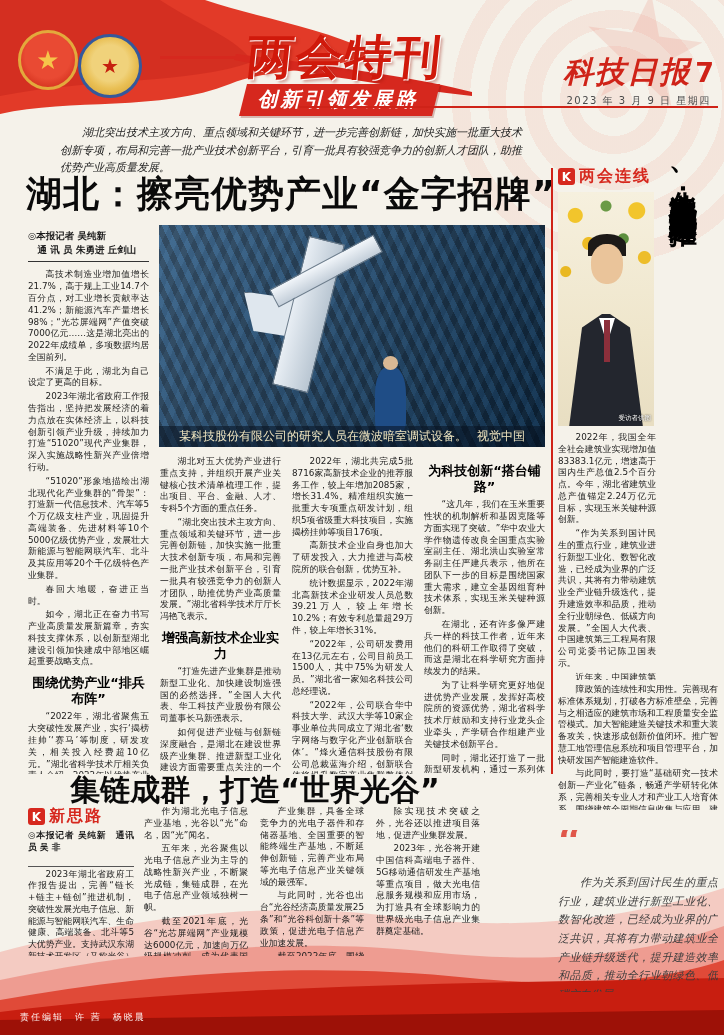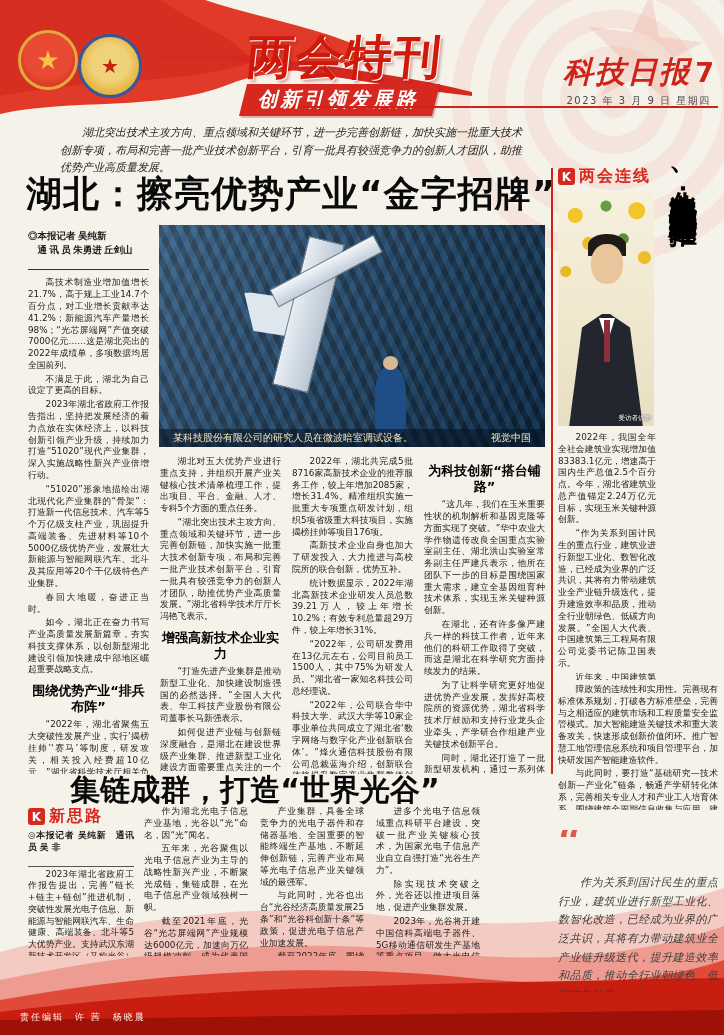--- a/index.html
+++ b/index.html
@@ -31,35 +31,35 @@
         color:#0a0a0a;letter-spacing:1px;z-index:1;white-space:nowrap;}
   .vdivider{position:absolute;left:551px;top:168px;width:2px;height:606px;background:#cf2318;z-index:1;}
   
   .ncol{position:absolute;overflow:hidden;text-align:justify;z-index:2;}
   .ncol p{margin:0 0 2px;font-size:8.8px;line-height:1.34;text-indent:2em;color:#1b1b1b;}
   .ncol p.sec-head{font-size:13px;font-weight:900;text-align:center;text-indent:0;margin:7px 0 5px;color:#000;line-height:1.2;}
   .col1{left:28px;top:229px;width:121px;height:545px;}
   .col2{left:160px;top:456px;width:121px;height:318px;}
   .col3{left:292px;top:456px;width:121px;height:318px;}
   .col4{left:424px;top:456px;width:121px;height:318px;}
-  .byline-box{border-bottom:1px solid #333;padding-bottom:12px;margin-bottom:7px;font-family:Liberation Serif, serif;}
+  .byline-box{border-bottom:1px solid #333;padding-bottom:4px;margin-bottom:7px;}
   .byline-box p{font-size:9.5px;font-weight:700;margin:1px 0;text-indent:0;}
   
   .photo{position:absolute;left:159px;top:225px;width:386px;height:222px;overflow:hidden;z-index:1;
         background:linear-gradient(115deg,rgba(255,255,255,.14),rgba(0,0,0,.3)),
         repeating-linear-gradient(65deg,rgba(28,74,116,.85) 0 6px,rgba(14,41,66,.85) 6px 12px),
         repeating-linear-gradient(-65deg,rgba(96,165,220,.5) 0 7px,rgba(10,35,60,.6) 7px 14px),
         linear-gradient(180deg,#4f86b5,#0c2a47);}
   .crane-arm1{position:absolute;left:34%;top:6%;width:9%;height:68%;background:linear-gradient(90deg,#e8eef4,#b9c6d2);transform:rotate(14deg);border:1px solid #6d7d8c;}
   .crane-arm2{position:absolute;left:28%;top:16%;width:30%;height:8%;background:linear-gradient(180deg,#f2f6fa,#c3ced9);transform:rotate(-28deg);border:1px solid #6d7d8c;}
   .crane-jaw{position:absolute;left:22%;top:30%;width:16%;height:20%;background:#dfe7ee;clip-path:polygon(0 0,100% 20%,85% 100%,15% 85%);border:1px solid #5d6d7c;}
   .person{position:absolute;left:56%;bottom:6%;width:8%;height:30%;background:#1f4d86;border-radius:40% 40% 20% 20%;}
   .person:before{content:"";position:absolute;left:26%;top:-16%;width:48%;height:20%;border-radius:50%;background:#d9b894;}
   .photo-caption{position:absolute;left:0;right:0;bottom:0;display:flex;justify-content:space-between;align-items:center;
-        background:rgba(8,18,32,.55);color:#f0e6c0;font-size:10px;padding:2px 14px;z-index:2;}
+        background:rgba(8,18,32,.55);color:#f0e6c0;font-size:12px;padding:2px 20px;z-index:2;}
   
   .kicker{position:absolute;display:flex;align-items:center;gap:4px;z-index:2;}
   .kicker.sb{left:558px;top:166px;}
   .kicker.bt{left:28px;top:806px;}
   .klogo{width:17px;height:17px;background:#d6281e;color:#fff;font-weight:900;font-size:12px;display:flex;
         align-items:center;justify-content:center;border-radius:3px;}
   .kicker-text{color:#d6281e;font-size:16px;font-weight:900;letter-spacing:2px;}
   .portrait{position:absolute;left:558px;top:192px;width:96px;height:234px;overflow:hidden;z-index:1;background-image:
         radial-gradient(circle at 18% 10%,#f2c52c 0 7px,transparent 8px),
         radial-gradient(circle at 32% 22%,#eebc25 0 6px,transparent 7px),
@@ -236,21 +236,20 @@
       <p>截至2021年底，光谷“光芯屏端网”产业规模达6000亿元，加速向万亿级规模冲刺，成为代表国家参与全球光电子信息产业竞争的主力军。</p>
     </div>
   <div class="ncol bcol3">
 
   <p>产业集群，具备全球竞争力的光电子器件和存储器基地、全国重要的智能终端生产基地，不断延伸创新链，完善产业布局等光电子信息产业关键领域的最强军。</p>
       <p>与此同时，光谷也出台“光谷经济高质量发展25条”和“光谷科创新十条”等政策，促进光电子信息产业加速发展。</p>
       <p>截至2022年底，围绕光电子信息产业，光谷培育出了7家百亿级制造业龙头企业、10家国家级制造业单项冠军、60家国家级专精特新“小巨人”企业，形成了3000余个具有行业影响力的自主品牌。</p>
     </div>
   <div class="ncol bcol4">
 
-  <p>进多个光电子信息领域重点科研平台建设，突破一批产业关键核心技术，为国家光电子信息产业自立自强打造“光谷生产力”。</p>
       <p>除实现技术突破之外，光谷还以推进项目落地，促进产业集群发展。</p>
       <p>2023年，光谷将开建中国信科高端电子器件、5G移动通信研发生产基地等重点项目，做大光电信息服务规模和应用市场，为打造具有全球影响力的世界级光电子信息产业集群奠定基础。</p>
     </div>
 
   <svg class="footer" viewBox="0 0 724 175" preserveAspectRatio="none">
     <path d="M0,92 C120,60 260,40 380,55 C520,74 630,58 724,28 L724,175 L0,175 Z" fill="#f3bdb4" opacity="0.75"></path>
     <path d="M0,120 C150,88 300,78 430,92 C560,106 650,92 724,66 L724,175 L0,175 Z" fill="#ec9488" opacity="0.85"></path>
     <path d="M0,140 C180,108 330,104 470,118 C590,130 670,118 724,100 L724,175 L0,175 Z" fill="#e04a38"></path>
     <path d="M0,152 C200,126 420,124 724,118 L724,175 L0,175 Z" fill="#c81e10"></path>
     <path d="M0,160 L724,150 L724,175 L0,175 Z" fill="#9d1107"></path>

